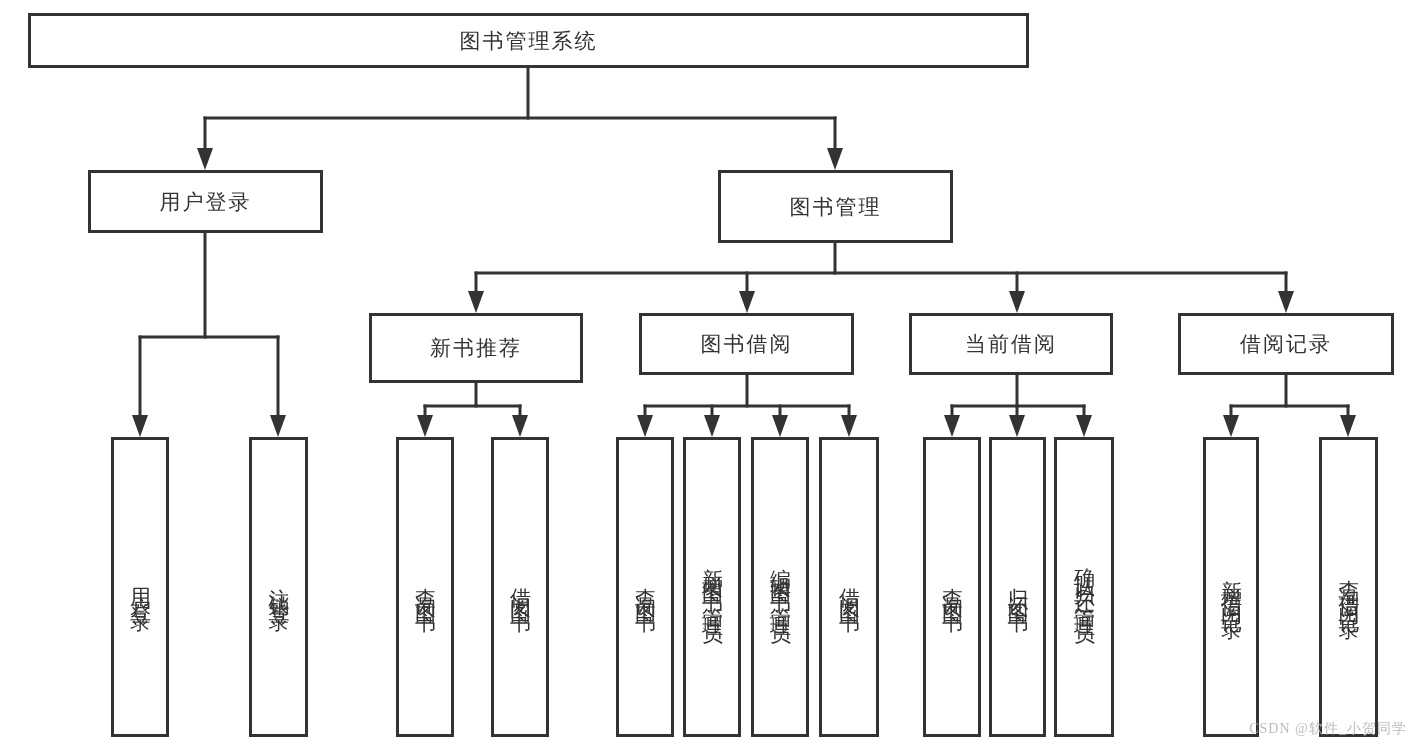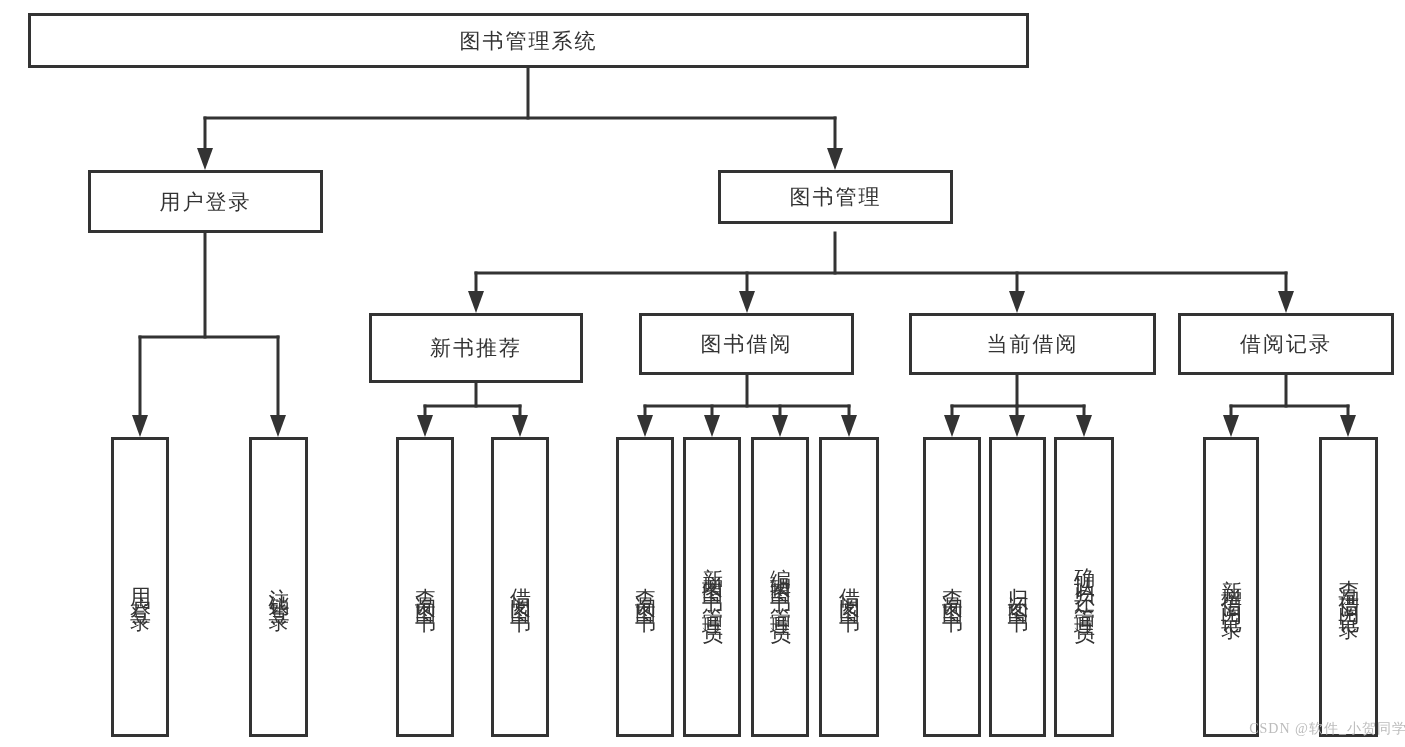--- a/index.html
+++ b/index.html
@@ -109,25 +109,25 @@
       <polygon points="1003,415 1019,415 1011,437"></polygon>
       <polygon points="1070,415 1086,415 1078,437"></polygon>
       <polygon points="1217,415 1233,415 1225,437"></polygon>
       <polygon points="1334,415 1350,415 1342,437"></polygon>
     </g>
   </svg>
 
   <div class="box hbox" style="left:22px;top:13px;width:1001px;height:55px">图书管理系统</div>
 
   <div class="box hbox" style="left:82px;top:170px;width:235px;height:63px">用户登录</div>
-  <div class="box hbox" style="left:712px;top:170px;width:235px;height:54px">图书管理</div>
+  <div class="box hbox" style="left:712px;top:170px;width:235px;height:73px">图书管理</div>
 
   <div class="box hbox" style="left:363px;top:313px;width:214px;height:70px">新书推荐</div>
   <div class="box hbox" style="left:633px;top:313px;width:215px;height:62px">图书借阅</div>
-  <div class="box hbox" style="left:903px;top:313px;width:247px;height:62px">当前借阅</div>
+  <div class="box hbox" style="left:903px;top:313px;width:204px;height:62px">当前借阅</div>
   <div class="box hbox" style="left:1172px;top:313px;width:216px;height:62px">借阅记录</div>
 
   <div class="box leaf" style="left:105px;top:437px;width:58px;height:300px">
     <span>用户登录</span>
     </div>
   <div class="box leaf" style="left:243px;top:437px;width:59px;height:300px">
     <span>注销登录</span>
     </div>
 
   <div class="box leaf" style="left:390px;top:437px;width:58px;height:300px">

